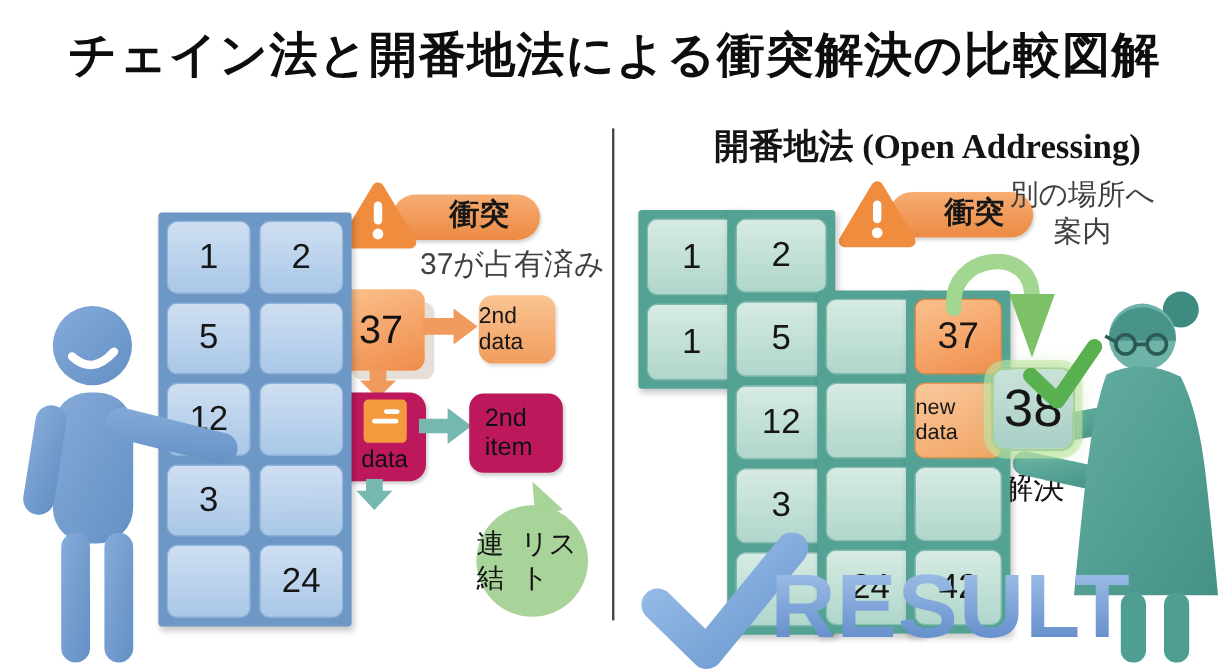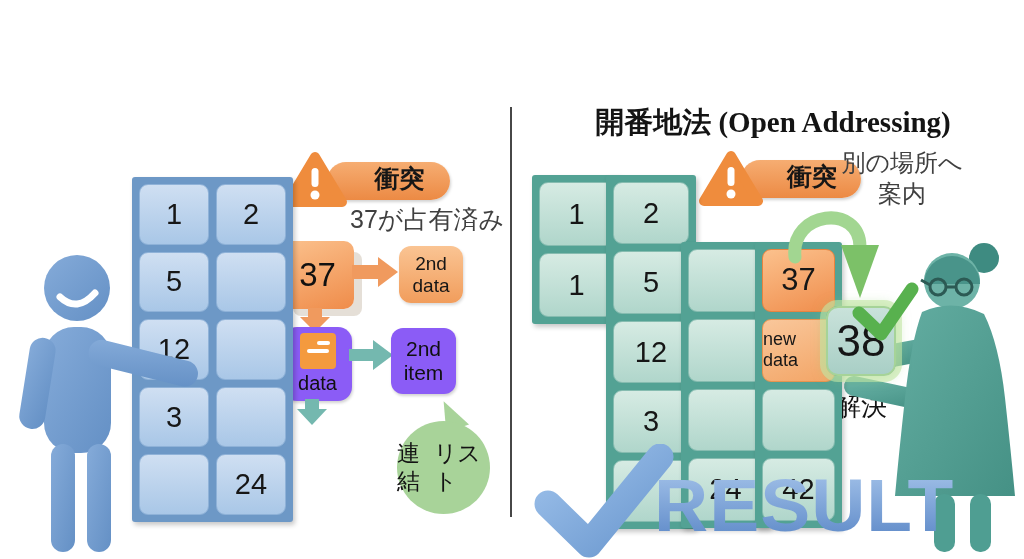--- a/index.html
+++ b/index.html
@@ -40,26 +40,26 @@
   #pill-l{left:327px;top:162px;width:101px;padding-left:22px;}
   #pill-r{left:741px;top:160px;width:98px;padding-left:22px;}
   .note{font-size:25px;color:#404040;}
   #note-l{left:350px;top:203px;width:170px;}
   #note-r{left:820px;top:148px;width:164px;text-align:center;line-height:1.28;font-size:24px;}
   
   #cell37l{left:281px;top:241px;width:73px;height:68px;border-radius:10px;
         background:linear-gradient(160deg,#fbc18d,#ef8c4a);display:flex;align-items:center;justify-content:center;
         font-size:33px;box-shadow:10px 9px 0 -2px rgba(186,172,150,.38);}
   .obox{border-radius:12px;background:linear-gradient(180deg,#fac493,#f19d5c);
-        display:flex;align-items:center;justify-content:center;text-align:center;
+        display:flex;align-items:center;justify-content:center;
         font-size:19px;line-height:1.15;color:#161616;box-shadow:1px 2px 3px rgba(0,0,0,.15);}
   #box2nddata{left:399px;top:246px;width:64px;height:57px;}
-  .tbox{border-radius:12px;background:#8b5cf6;display:flex;flex-direction:column;align-items:center;justify-content:center;
-        text-align:center;font-size:20px;line-height:1.12;color:#101010;box-shadow:1px 2px 3px rgba(0,0,0,.18);}
-  #boxdata{left:283px;top:327px;width:69px;height:74px;border-radius:14px;}
+  .tbox{border-radius:12px;background:#be185d;display:flex;flex-direction:column;align-items:center;justify-content:center;
+        font-size:20px;line-height:1.12;color:#101010;box-shadow:1px 2px 3px rgba(0,0,0,.18);padding-left:13px;}
+  #boxdata{left:273px;top:327px;width:69px;height:74px;border-radius:14px;}
   #box2nditem{left:391px;top:328px;width:65px;height:66px;font-size:21px;}
   #box1stitem{left:283px;top:427px;width:60px;height:64px;}
   .docicon{width:36px;height:36px;background:#f49a3e;border-radius:4px;margin-bottom:3px;position:relative;}
   .docicon i{position:absolute;display:block;height:4px;border-radius:2px;background:#fff;}
   .docicon i.a{top:8px;right:6px;width:13px;}
   .docicon i.b{top:16px;left:7px;width:22px;}
   
   #bubble{left:397px;top:421px;width:93px;height:93px;border-radius:50%;background:#a8d399;
         display:flex;flex-direction:row;align-items:center;justify-content:center;
         font-size:23px;line-height:1.2;color:#131313;}
@@ -67,28 +67,29 @@
         border-right:17px solid transparent;border-bottom:30px solid #a8d399;transform:rotate(-18deg);}
   
   #cell38{left:826px;top:306px;width:66px;height:66px;border-radius:12px;z-index:4;
         background:linear-gradient(180deg,#c9e2da,#a9cfc6);border:2px solid #a6d398;
         box-shadow:0 0 0 6px rgba(195,230,165,.6),0 0 14px rgba(150,210,120,.6);
         display:flex;align-items:center;justify-content:center;font-size:44px;color:#161616;}
   #resolved{left:822px;top:389px;width:78px;text-align:center;font-size:26px;color:#141414;}
   
   #result{left:642px;top:462px;font-size:75px;font-weight:bold;letter-spacing:1px;z-index:6;
         color:#6b98cf;background:linear-gradient(180deg,#a9c7ec,#5784c5);
-        -webkit-background-clip:text;background-clip:text;margin-left:12px;-webkit-text-fill-color:transparent;}
+        -webkit-background-clip:text;background-clip:text;-webkit-text-fill-color:transparent;}
   .z1{z-index:1}.z2{z-index:2}.z3{z-index:3}.z5{z-index:5}.z6{z-index:6}
 </style>
 </head>
 <body>
 
 <div id="stage">
 
+  <div class="abs title">チェイン法と開番地法による衝突解決の比較図解</div>
   <div class="abs heading r">開番地法 (Open Addressing)</div>
   <div class="abs divider"></div>
 
   <svg class="abs z3" style="left:5px;top:228px" width="200" height="328" viewBox="0 0 200 328">
     <defs>
       <linearGradient id="gblue" x1="0" y1="0" x2="1" y2="1">
         <stop offset="0" stop-color="#85abd9"></stop>
           <stop offset="1" stop-color="#6490c5"></stop>
       </linearGradient>
     </defs>

